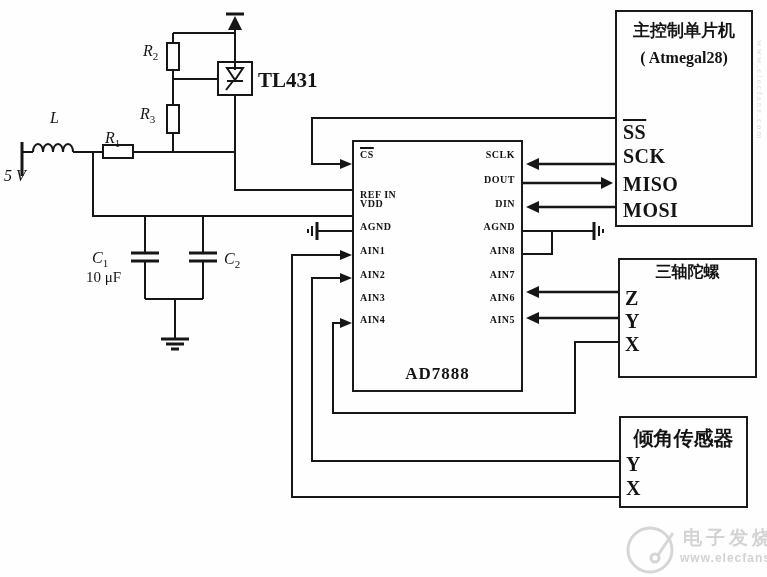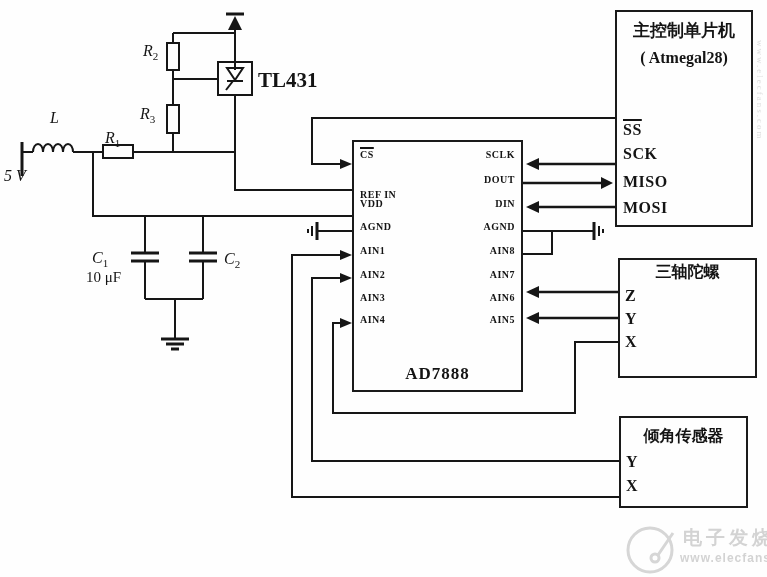--- a/index.html
+++ b/index.html
@@ -5,21 +5,21 @@
   html,body{margin:0;padding:0;background:#ffffff;}
   #canvas{
     position:relative;width:767px;height:577px;background:#fefefe;overflow:hidden;
     font-family:"Liberation Serif","DejaVu Serif",serif;color:#141414;
   }
   #wires{position:absolute;left:0;top:0;}
   .box{position:absolute;border:2px solid #1a1a1a;background:transparent;box-sizing:border-box;}
   .lbl{position:absolute;white-space:nowrap;line-height:1;}
   .pin{font-size:10px;font-weight:bold;letter-spacing:0.5px;}
   .pinR{text-align:right;}
-  .mpin{font-size:16px;font-weight:bold;letter-spacing:0.5px;}
+  .mpin{font-size:20px;font-weight:bold;letter-spacing:0.5px;}
   .ov{text-decoration:overline;text-decoration-thickness:2px;}
   .comp{font-style:italic;font-size:16px;}
   .comp sub{font-size:11px;font-style:normal;}
   .cjk{font-weight:bold;}
   .chipname{font-size:17px;font-weight:bold;letter-spacing:1px;}
   .caption{font-size:25px;font-weight:bold;letter-spacing:3px;}
   .wm{color:#d3d3d3;font-family:"Liberation Sans","DejaVu Sans",sans-serif;}
   .wm-side{position:absolute;right:2px;top:40px;writing-mode:vertical-rl;font-size:9px;letter-spacing:2px;color:#dedede;}
   .wm-brand{font-size:19px;font-weight:bold;letter-spacing:4px;}
   .wm-site{font-size:12px;font-weight:bold;letter-spacing:1px;}
@@ -184,21 +184,21 @@
   <div class="lbl mpin" style="left:623px;top:122px;"><span class="ov">SS</span></div>
   <div class="lbl mpin" style="left:623px;top:146px;">SCK</div>
   <div class="lbl mpin" style="left:623px;top:174px;">MISO</div>
   <div class="lbl mpin" style="left:623px;top:200px;">MOSI</div>
 
   <div class="lbl cjk" style="left:618px;top:264px;width:139px;text-align:center;font-size:16px;">三轴陀螺</div>
   <div class="lbl mpin" style="left:625px;top:288px;">Z</div>
   <div class="lbl mpin" style="left:625px;top:311px;">Y</div>
   <div class="lbl mpin" style="left:625px;top:334px;">X</div>
 
-  <div class="lbl cjk" style="left:619px;top:428px;width:129px;text-align:center;font-size:16px;">倾角传感器</div>
+  <div class="lbl cjk" style="left:619px;top:428px;width:129px;text-align:center;font-size:20px;">倾角传感器</div>
   <div class="lbl mpin" style="left:626px;top:454px;">Y</div>
   <div class="lbl mpin" style="left:626px;top:478px;">X</div>
 
   <div class="lbl comp" style="left:4px;top:168px;">5 V</div>
   <div class="lbl comp" style="left:50px;top:110px;">L</div>
   <div class="lbl comp" style="left:105px;top:130px;"><span>R</span><sub>1</sub></div>
   <div class="lbl comp" style="left:143px;top:43px;"><span>R</span><sub>2</sub></div>
   <div class="lbl comp" style="left:140px;top:106px;"><span>R</span><sub>3</sub></div>
   <div class="lbl" style="left:258px;top:70px;font-size:21px;font-weight:bold;">TL431</div>
   <div class="lbl comp" style="left:92px;top:250px;"><span>C</span><sub>1</sub></div>

